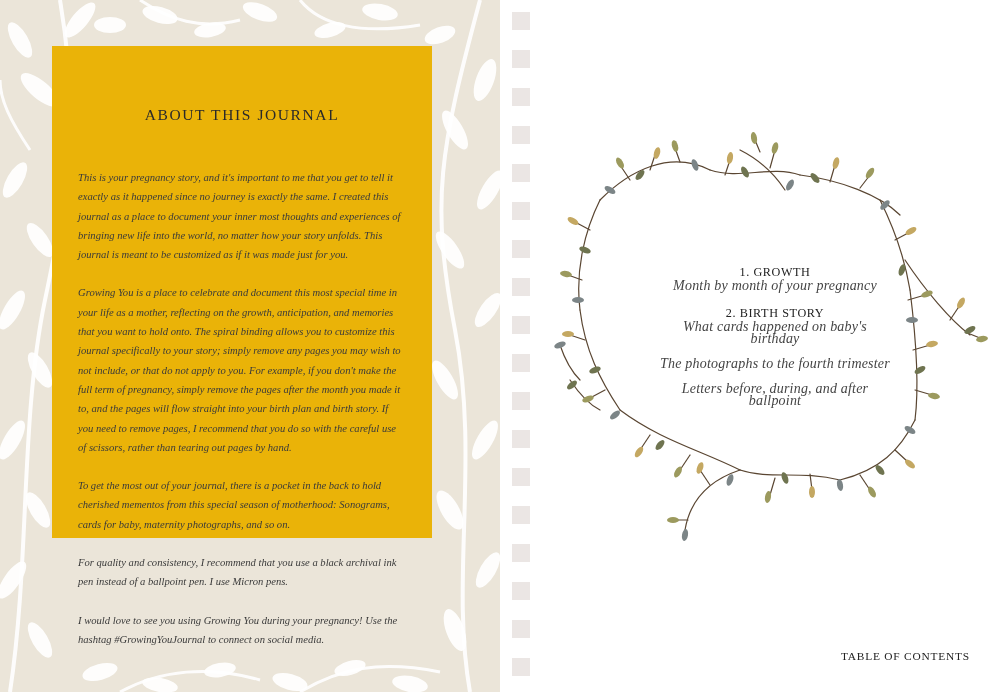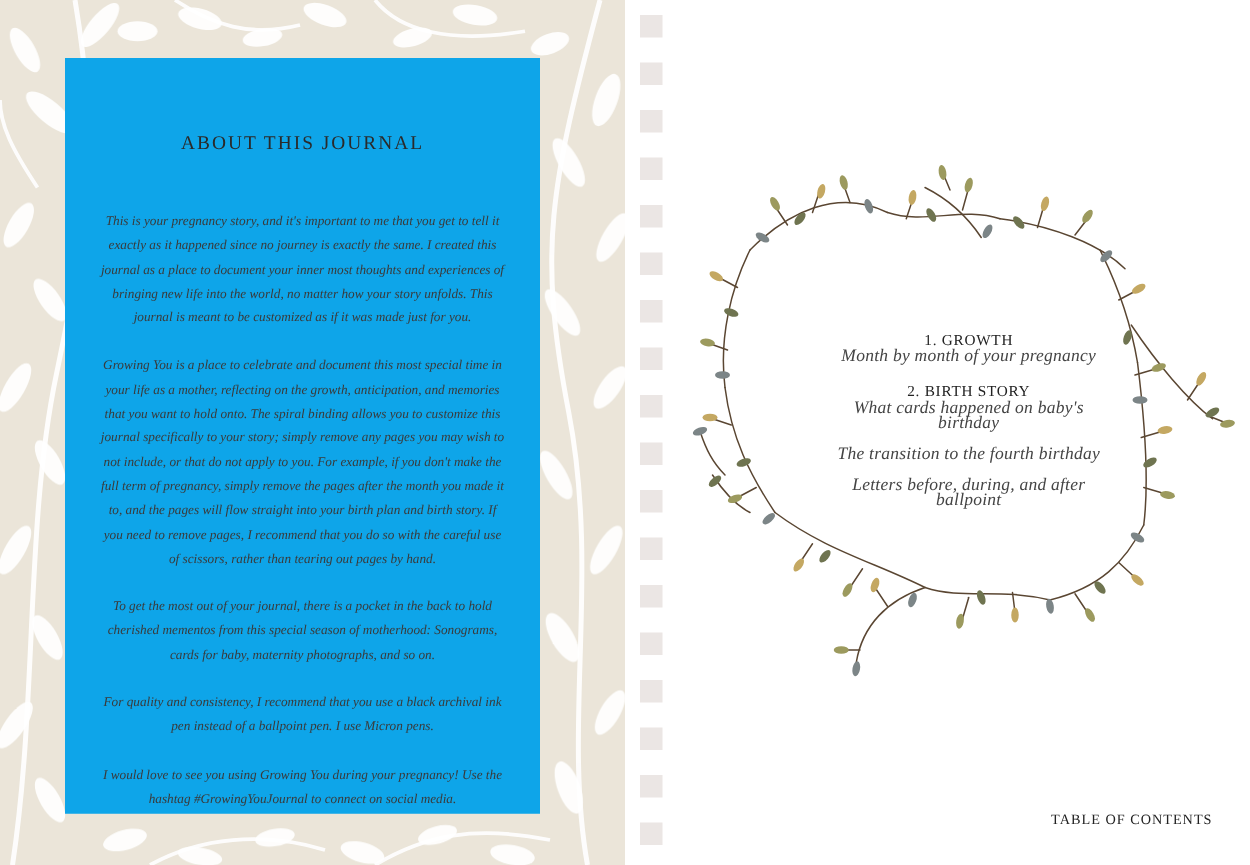--- a/index.html
+++ b/index.html
@@ -8,31 +8,31 @@
     background: #ffffff;
     font-family: "DejaVu Serif", "Liberation Serif", serif;
   }
   
   .left-page {
     position: absolute; left: 0; top: 0; width: 500px; height: 692px;
     background: #ebe5d9; overflow: hidden;
   }
   .leaf-pattern { position: absolute; inset: 0; }
   .card {
-    position: absolute; left: 52px; top: 46px; width: 380px; height: 605px;
-    background: #0ea5e9;
+    position: absolute; left: 52px; top: 46px; width: 380px; height: 492px;
+    background: #eab308;
   }
   .card-title {
     position: absolute; left: 0; right: 0; top: 60px; text-align: center;
     font-family: "Liberation Serif", serif; font-size: 15.5px; letter-spacing: 1.6px;
     color: #2a2a2a;
   }
   .card-body {
     position: absolute; left: 26px; right: 26px; top: 122px;
-    text-align: center; font-family: "Liberation Serif", serif; font-style: italic;
+    font-family: "Liberation Serif", serif; font-style: italic;
     font-size: 10.6px; line-height: 19.3px; color: #3a3a3a;
   }
   .card-body p { margin: 0 0 19px 0; }
   
   .spine {
     position: absolute; left: 500px; top: 0; width: 40px; height: 692px; background: #fff;
   }
   .spine-hole {
     position: absolute; left: 12px; width: 18px; height: 18px; background: #ebe6e4;
   }
@@ -256,21 +256,21 @@
   <div class="toc">
     <div class="toc-item">
       <div class="toc-heading">1. GROWTH</div>
       <div class="toc-sub">Month by month of your pregnancy</div>
     </div>
     <div class="toc-item">
       <div class="toc-heading">2. BIRTH STORY</div>
       <div class="toc-sub">What cards happened on baby's birthday</div>
     </div>
     <div class="toc-item">
-      <div class="toc-sub">The transition to the fourth birthday</div>
+      <div class="toc-sub">The photographs to the fourth trimester</div>
     </div>
     <div class="toc-item">
       <div class="toc-sub">Letters before, during, and after ballpoint</div>
     </div>
   </div>
 
   <div class="footer-label">TABLE OF CONTENTS</div>
 </div>
 
 </body></html>

